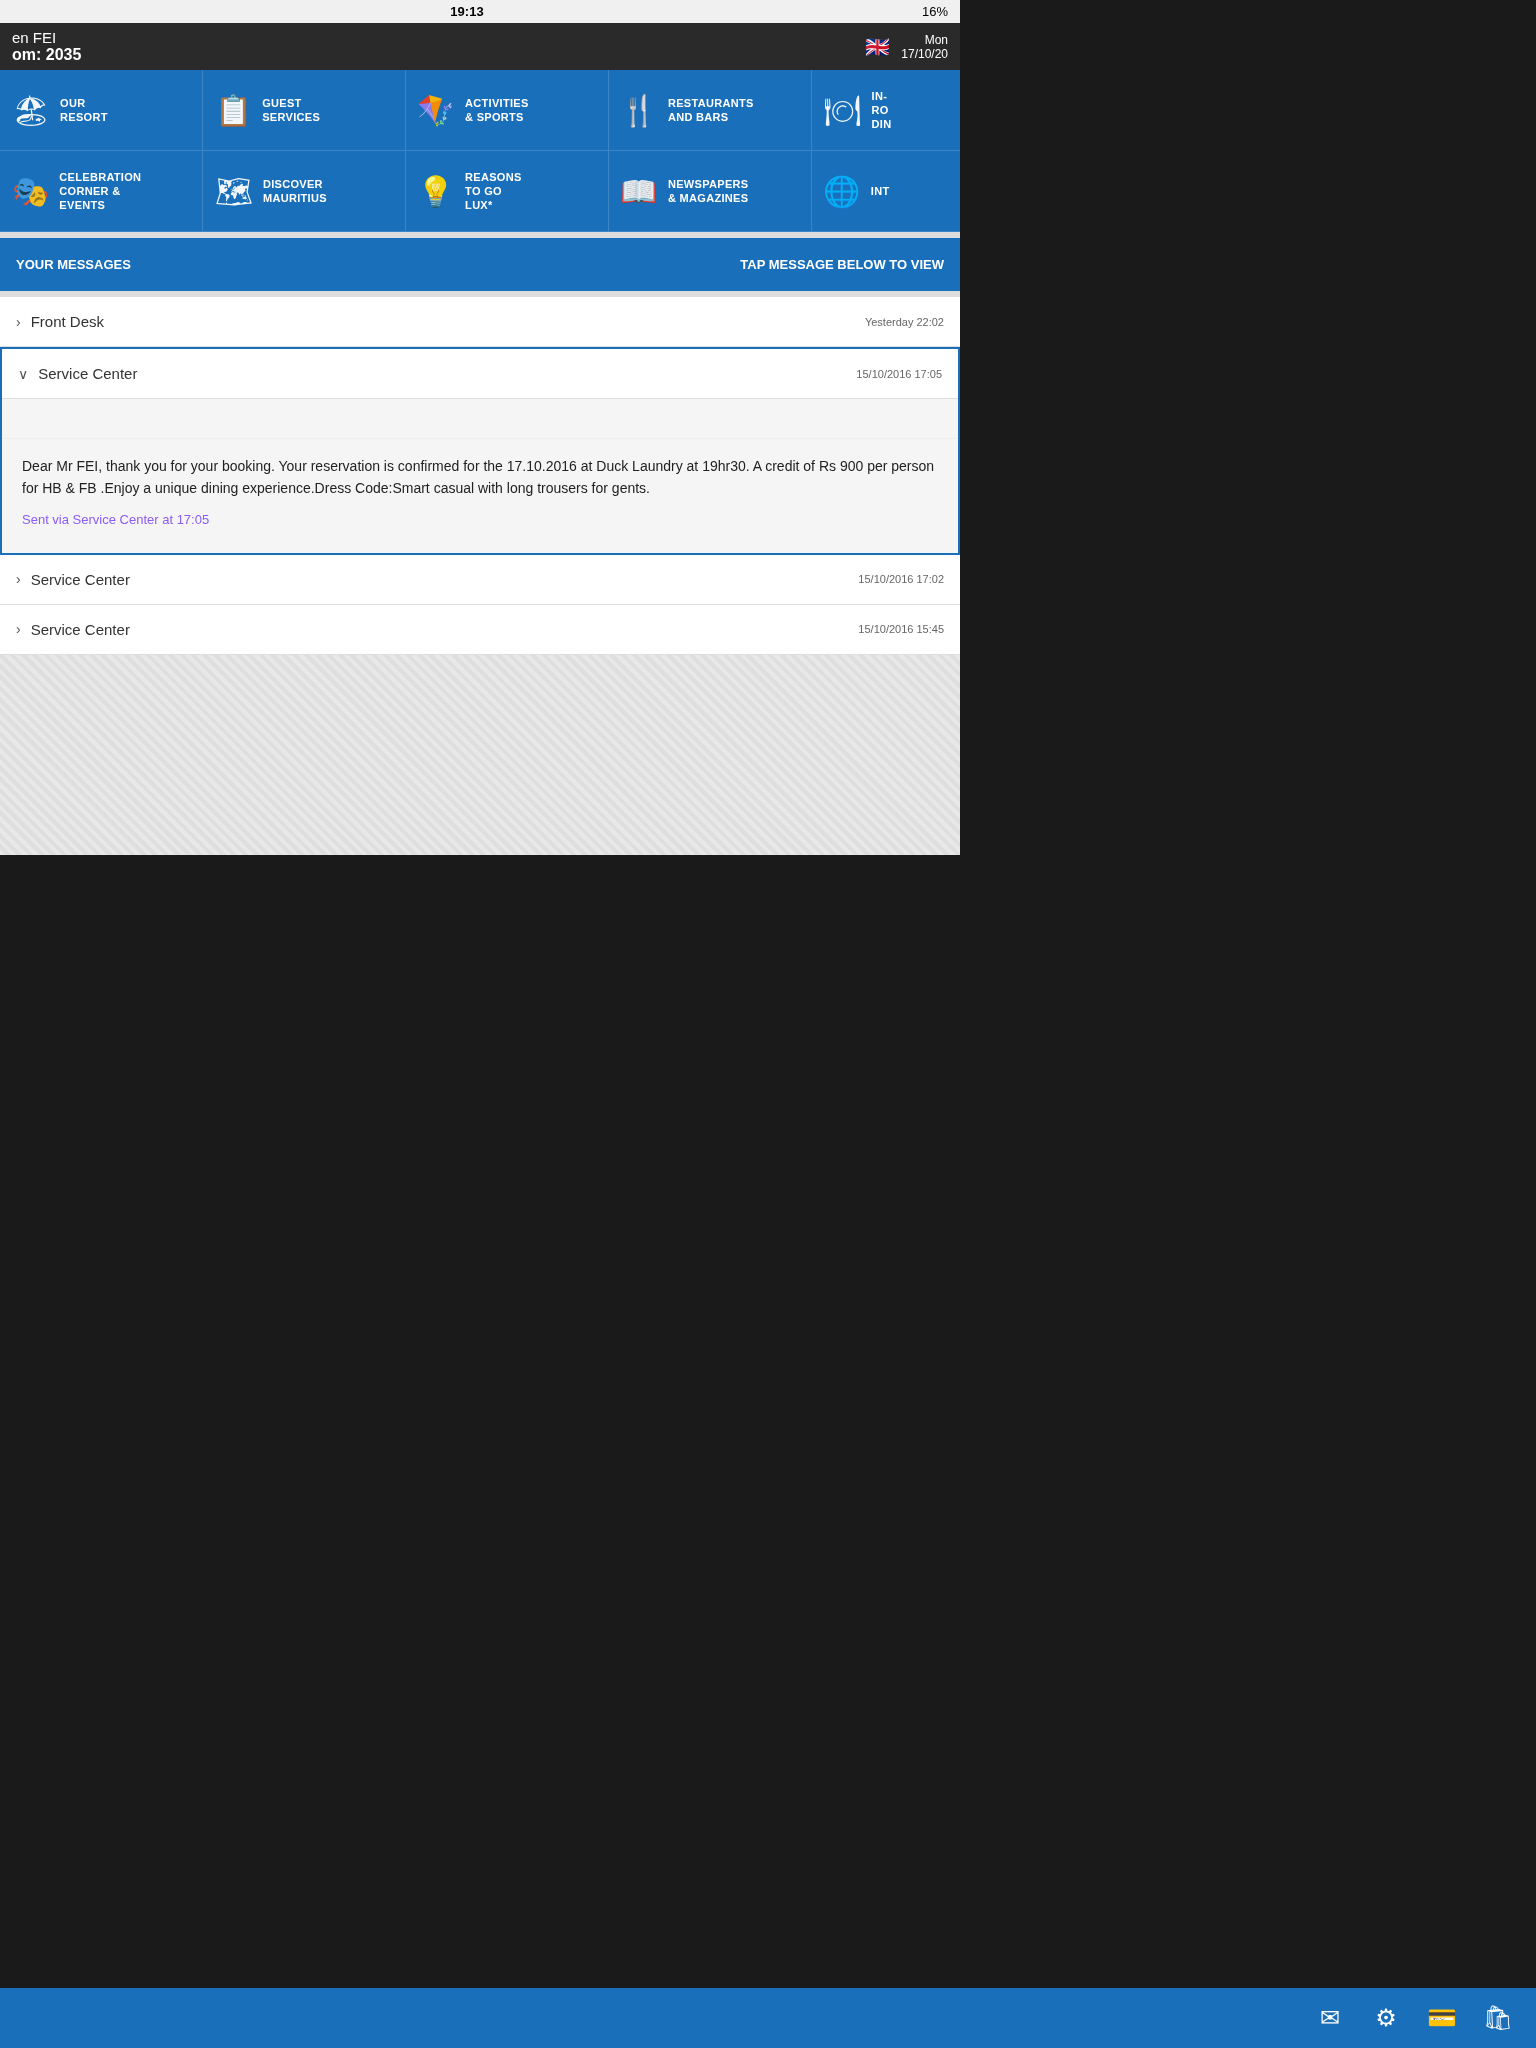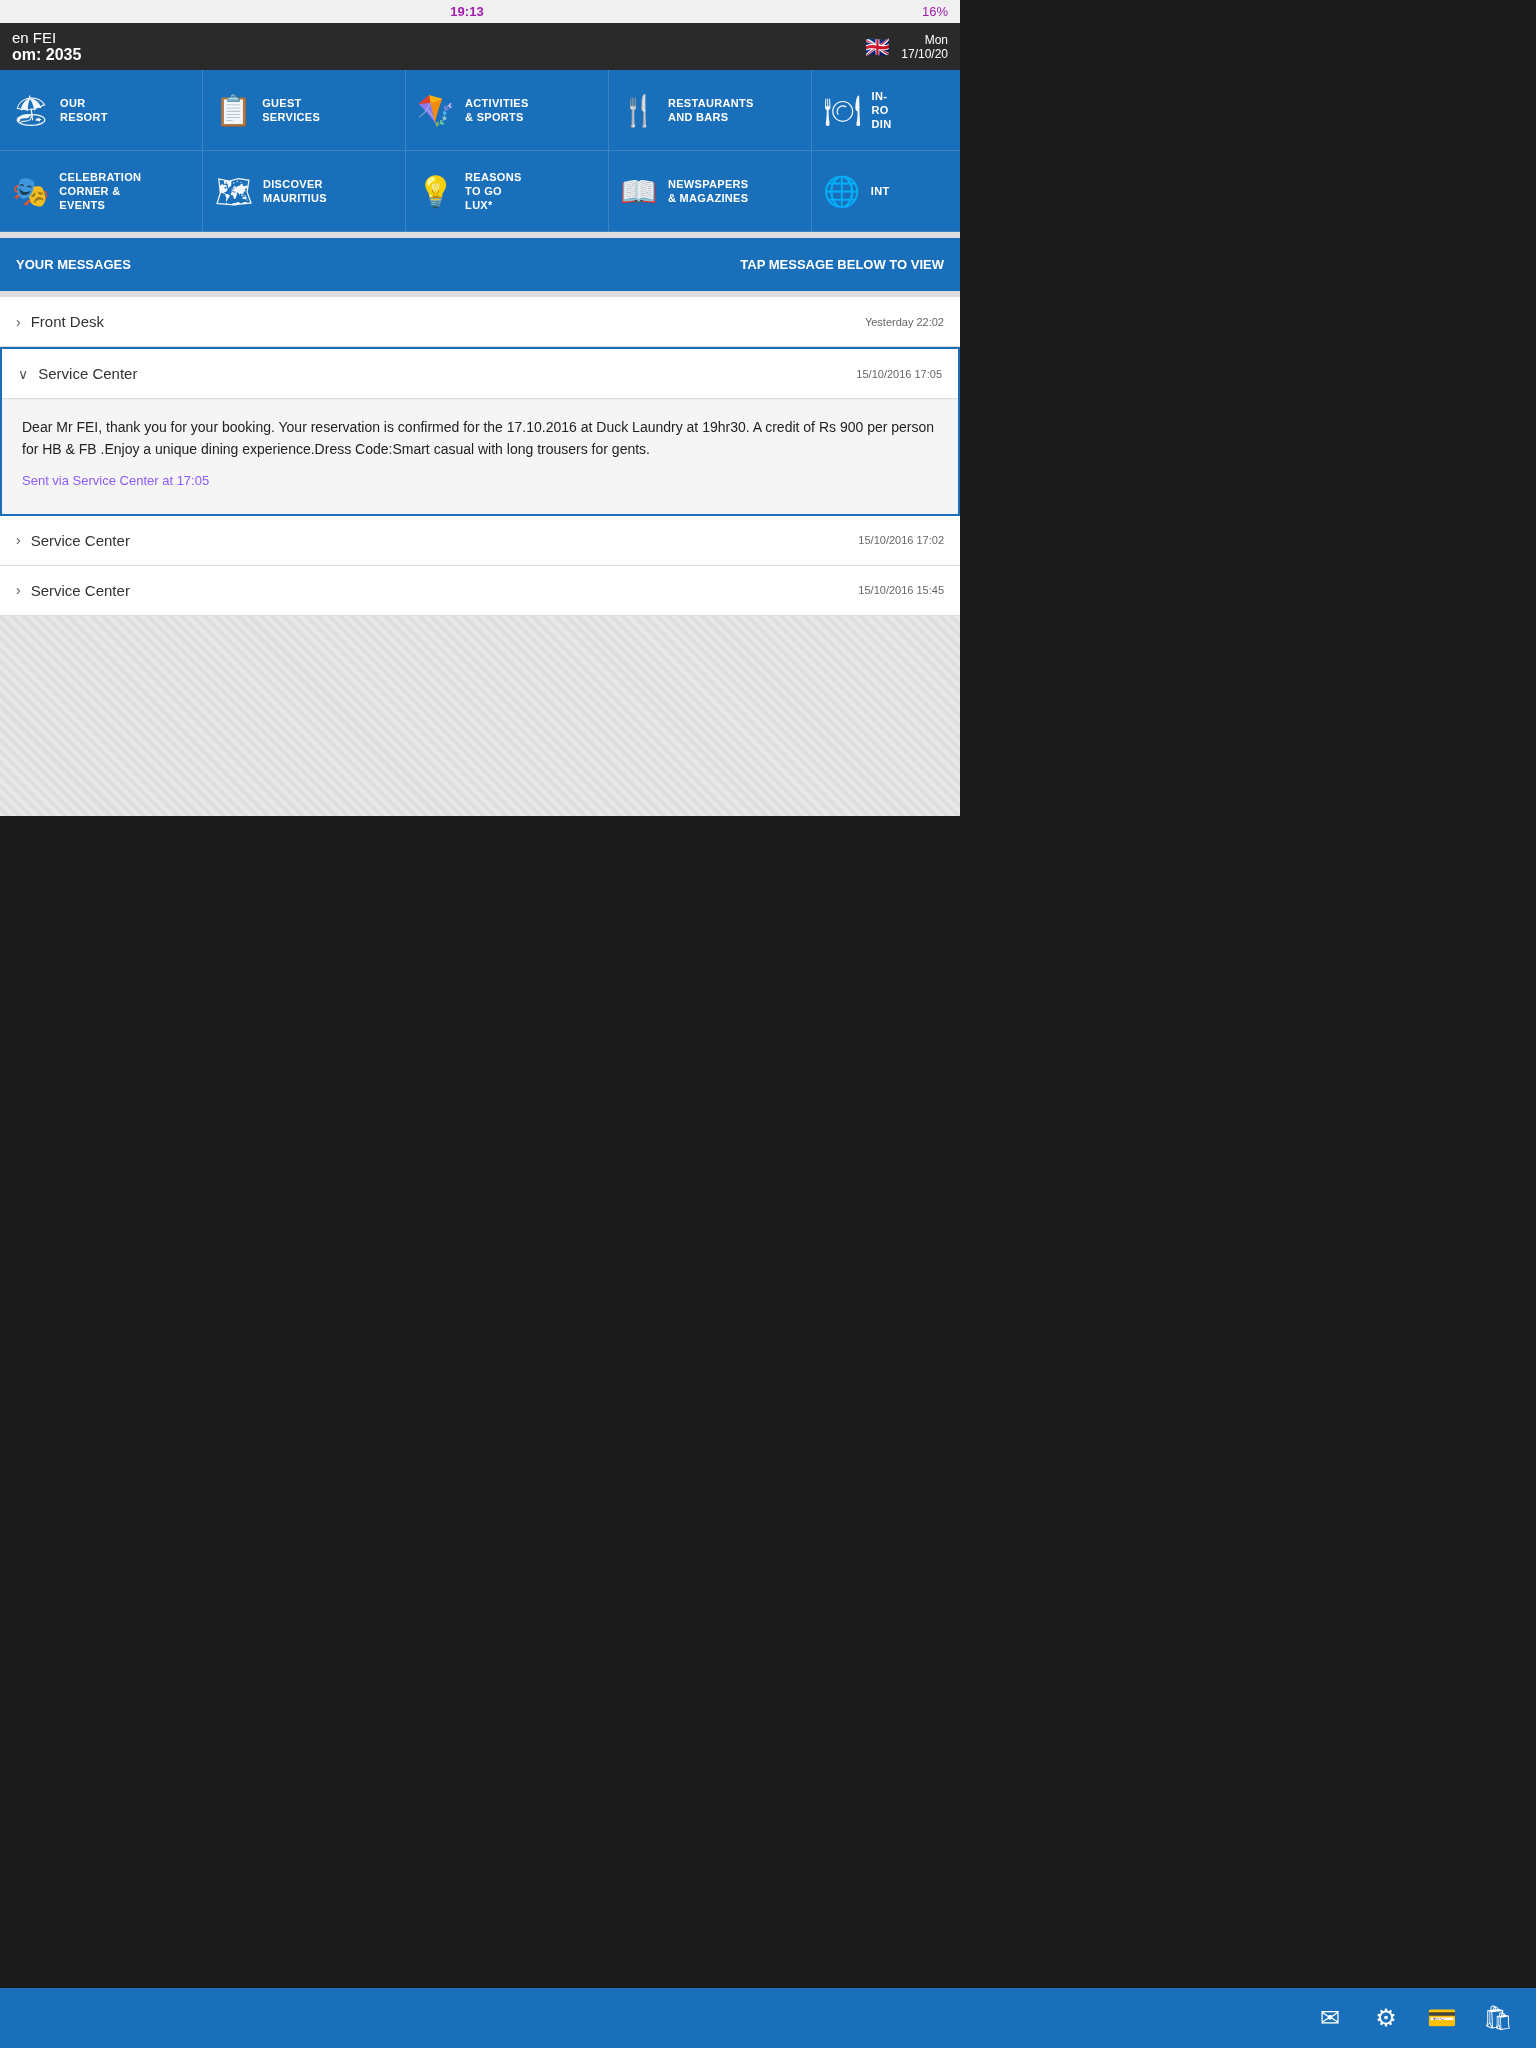--- a/index.html
+++ b/index.html
@@ -12,21 +12,21 @@
     }
 
     
     .status-bar {
       background: #f0f0f0;
       display: flex;
       justify-content: space-between;
       align-items: center;
       padding: 4px 12px;
       font-size: 13px;
-      color: #a21caf;
+      color: #000000;
     }
     .status-bar-center { font-weight: bold; }
     .status-bar-right { display: flex; align-items: center; gap: 6px; }
 
     
     .header-bar {
       background: #2a2a2a;
       color: white;
       padding: 6px 12px;
       display: flex;
@@ -125,20 +125,21 @@
     .message-time {
       font-size: 11px;
       color: #666;
     }
     .message-body {
       padding: 16px 20px;
       font-size: 14px;
       color: #222;
       line-height: 1.6;
       border-top: 1px solid #eee;
+      margin-top: 39px;
     }
     .message-body p { margin-bottom: 6px; }
     .message-sent-by {
       color: #8b5cf6;
       font-size: 13px;
       margin-top: 10px;
     }
 
     
     .bottom-toolbar {

